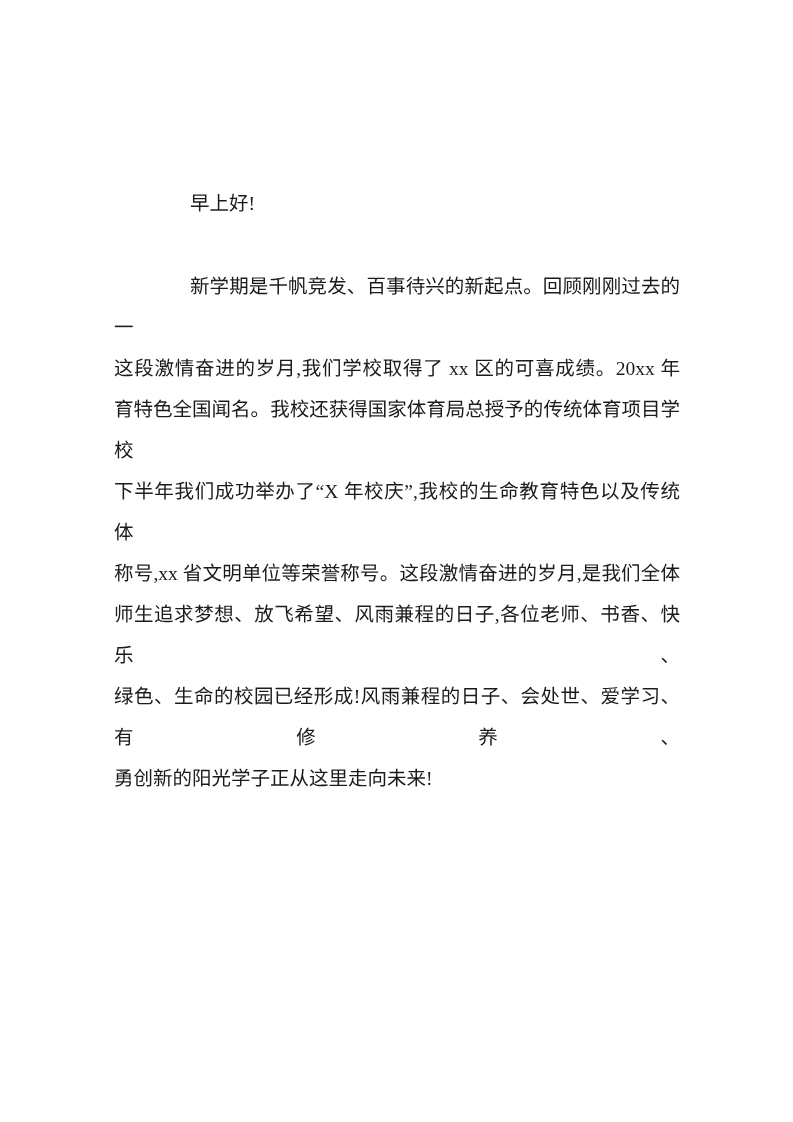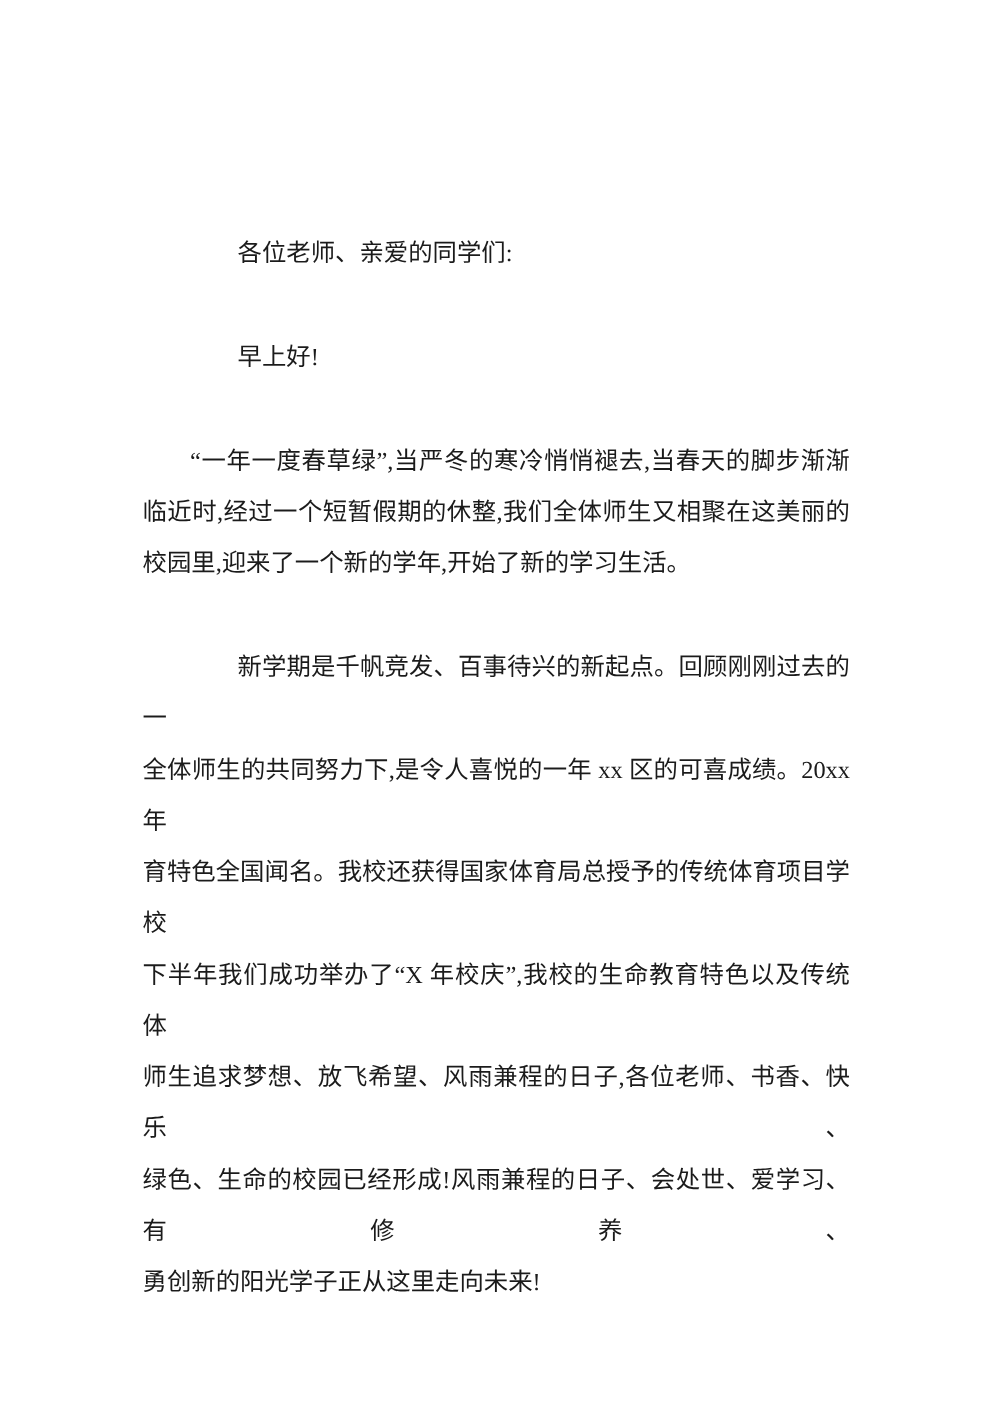--- a/index.html
+++ b/index.html
@@ -45,33 +45,26 @@
   }
   .indent-2 .line:first-child { text-indent: 38px; }
   .indent-4 .line:first-child { text-indent: 76px; }
 </style>
 </head>
 <body>
 
 <div class="page">
   <div class="doc-body">
       <div class="paragraph indent-4">
-        <div class="line">各位老师、亲爱的同学们:</div>
-      </div>
-      <div class="paragraph indent-4">
         <div class="line">早上好!</div>
-      </div>
-      <div class="paragraph indent-2">
-        <div class="line fill">“一年一度春草绿”,当严冬的寒冷悄悄褪去,当春天的脚步渐渐</div>
-        <div class="line fill">临近时,经过一个短暂假期的休整,我们全体师生又相聚在这美丽的</div>
-        <div class="line">校园里,迎来了一个新的学年,开始了新的学习生活。</div>
       </div>
       <div class="paragraph indent-4">
         <div class="line fill">新学期是千帆竞发、百事待兴的新起点。回顾刚刚过去的一</div>
-        <div class="line fill">全体师生的共同努力下,是令人喜悦的一年 xx 区的可喜成绩。20xx 年</div>
+        <div class="line fill">这段激情奋进的岁月,我们学校取得了 xx 区的可喜成绩。20xx 年</div>
         <div class="line fill">育特色全国闻名。我校还获得国家体育局总授予的传统体育项目学校</div>
         <div class="line fill">下半年我们成功举办了“X 年校庆”,我校的生命教育特色以及传统体</div>
+        <div class="line fill">称号,xx 省文明单位等荣誉称号。这段激情奋进的岁月,是我们全体</div>
         <div class="line fill">师生追求梦想、放飞希望、风雨兼程的日子,各位老师、书香、快乐、</div>
         <div class="line fill">绿色、生命的校园已经形成!风雨兼程的日子、会处世、爱学习、有修养、</div>
         <div class="line">勇创新的阳光学子正从这里走向未来!</div>
       </div>
     </div>
 </div>
 
 </body></html>

